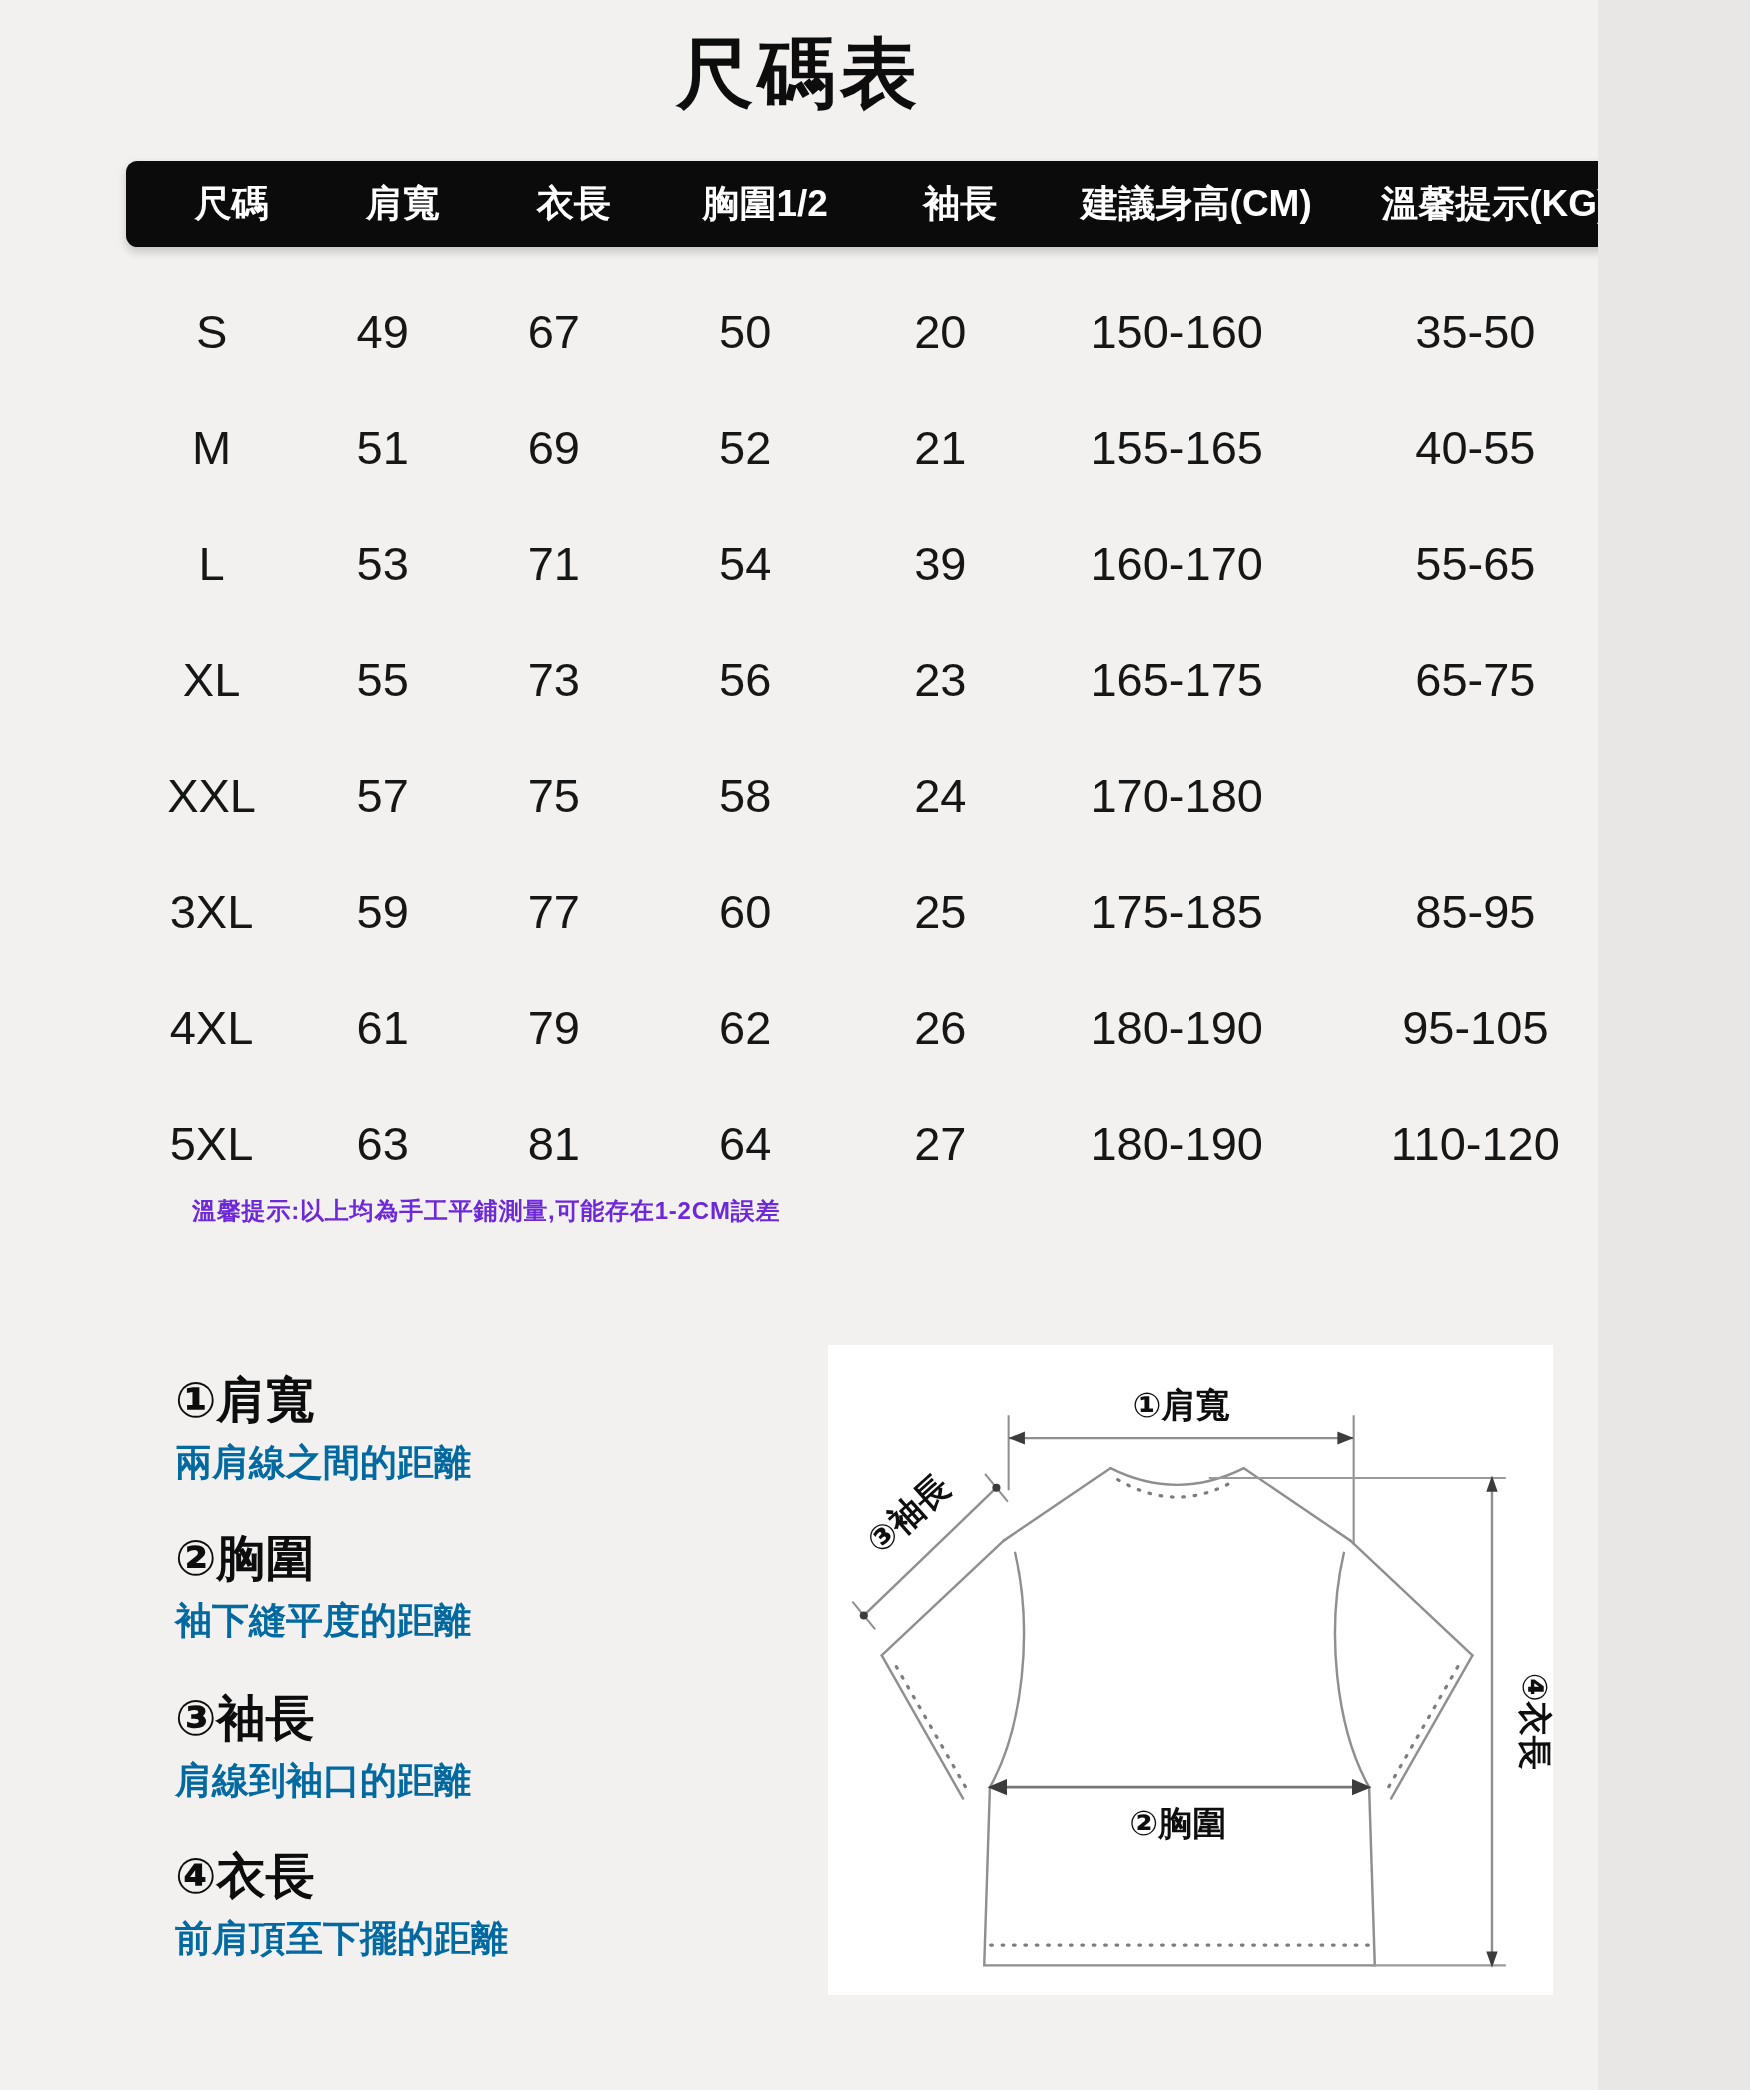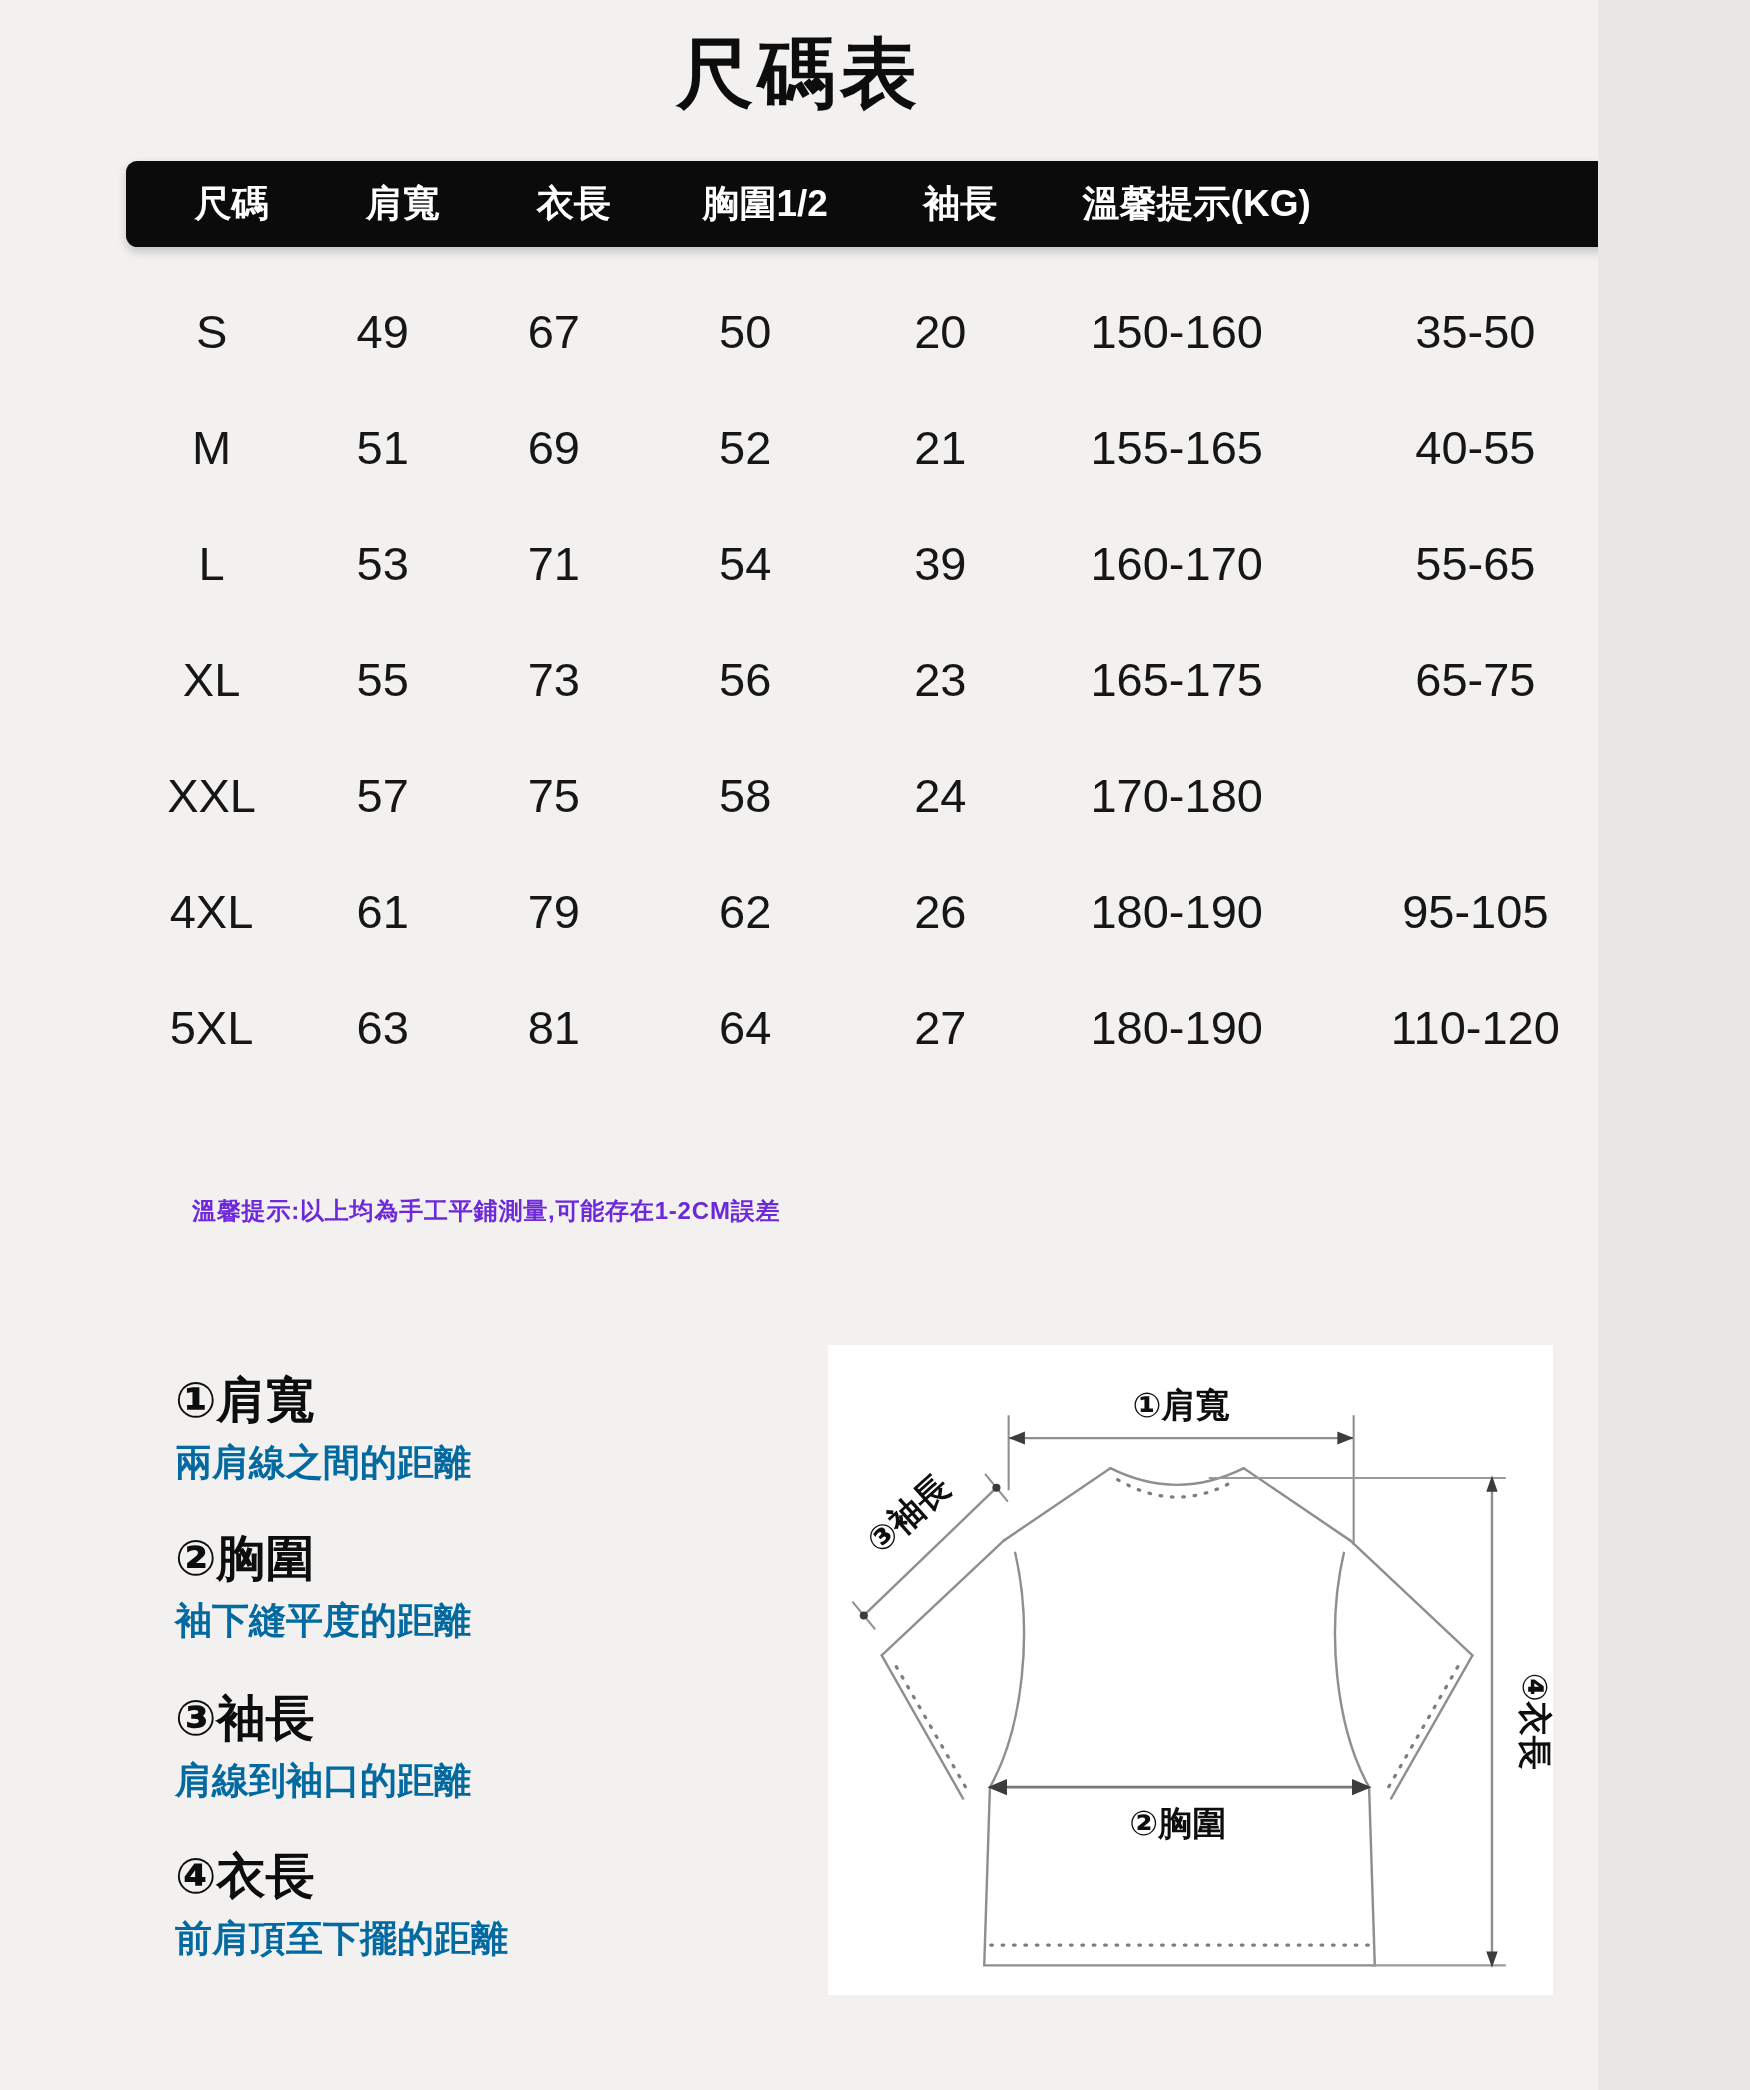--- a/index.html
+++ b/index.html
@@ -45,20 +45,21 @@
 <div class="page">
 
   <h1 class="title">尺碼表</h1>
 
   <div class="header-bar">
       <div class="hcell">尺碼</div>
       <div class="hcell">肩寬</div>
       <div class="hcell">衣長</div>
       <div class="hcell">胸圍1/2</div>
       <div class="hcell">袖長</div>
+      <div class="hcell">建議身高(CM)</div>
       <div class="hcell">溫馨提示(KG)</div>
     </div>
 
   <div class="table-body">
       <div class="trow">
         <div class="tcell">S</div>
         <div class="tcell">49</div>
         <div class="tcell">67</div>
         <div class="tcell">50</div>
         <div class="tcell">20</div>
@@ -92,20 +93,29 @@
         <div class="tcell">165-175</div>
         <div class="tcell">65-75</div>
       </div>
       <div class="trow">
         <div class="tcell">XXL</div>
         <div class="tcell">57</div>
         <div class="tcell">75</div>
         <div class="tcell">58</div>
         <div class="tcell">24</div>
         <div class="tcell">170-180</div>
+      </div>
+      <div class="trow">
+        <div class="tcell">3XL</div>
+        <div class="tcell">59</div>
+        <div class="tcell">77</div>
+        <div class="tcell">60</div>
+        <div class="tcell">25</div>
+        <div class="tcell">175-185</div>
+        <div class="tcell">85-95</div>
       </div>
       <div class="trow">
         <div class="tcell">4XL</div>
         <div class="tcell">61</div>
         <div class="tcell">79</div>
         <div class="tcell">62</div>
         <div class="tcell">26</div>
         <div class="tcell">180-190</div>
         <div class="tcell">95-105</div>
       </div>

